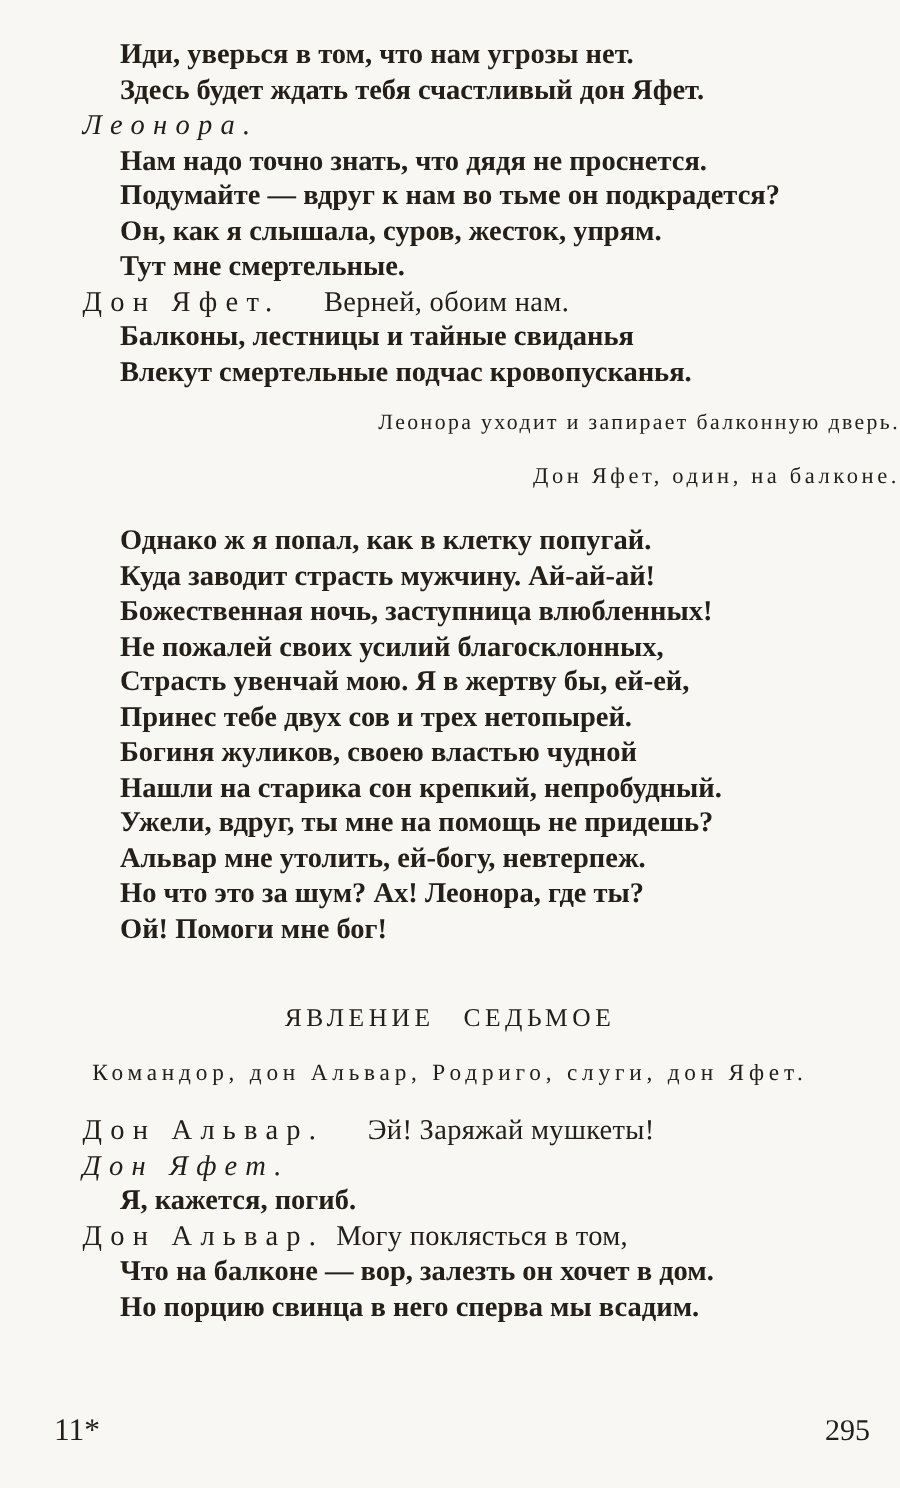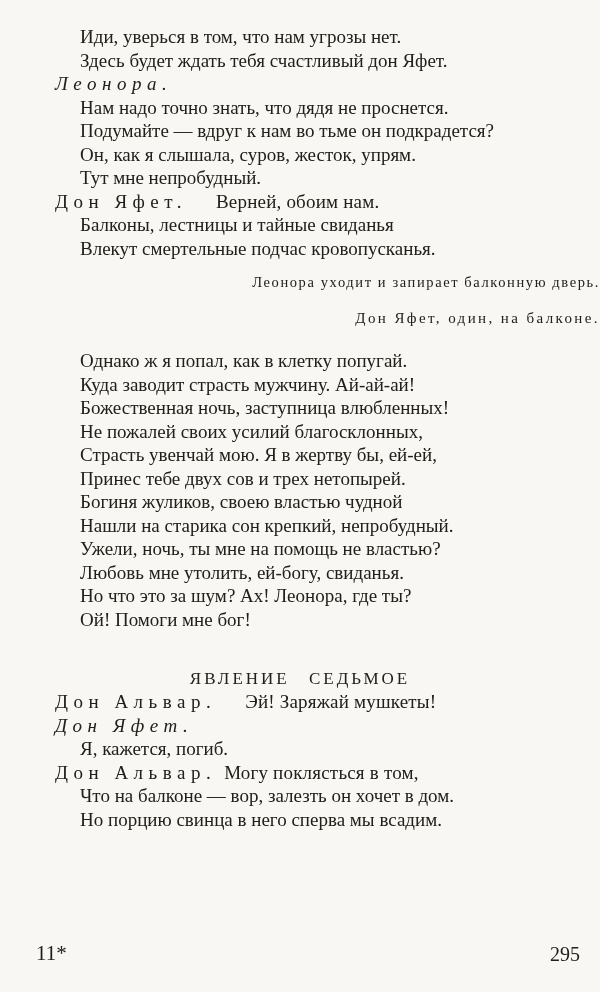--- a/index.html
+++ b/index.html
@@ -16,21 +16,21 @@
     position: relative;
     width: 600px;
     height: 992px;
     padding-top: 25px;
   }
   .block {
     font-size: 19px;
     line-height: 23.5px;
     white-space: nowrap;
   }
-  .block.verse { margin-left: 80px; }
+  .block.verse { margin-left: 80px; font-weight: bold; }
   .block.speaker { margin-left: 55px; letter-spacing: 5.5px; font-style: italic; }
   .block.speaker-far,
   .block.speaker-cont { margin-left: 55px; }
   .speaker-name { letter-spacing: 5.5px; }
   .cont { letter-spacing: 0.2px; }
   .speaker-far .cont { margin-left: 29px; }
   .speaker-cont .cont { margin-left: 8px; }
   .block.stage {
     margin-top: 13px;
     text-align: right;
@@ -79,39 +79,40 @@
 <body>
 
 <div class="page">
   <div>
       <div class="block verse">Иди, уверься в том, что нам угрозы нет.</div>
       <div class="block verse">Здесь будет ждать тебя счастливый дон Яфет.</div>
       <div class="block speaker">Леонора.</div>
       <div class="block verse">Нам надо точно знать, что дядя не проснется.</div>
       <div class="block verse">Подумайте — вдруг к нам во тьме он подкрадется?</div>
       <div class="block verse">Он, как я слышала, суров, жесток, упрям.</div>
-      <div class="block verse">Тут мне непробудный.</div>
+      <div class="block verse">Тут мне смертельные.</div>
       <div class="block speaker-far"><span class="speaker-name">Дон Яфет.</span><span class="cont">Верней, обоим нам.</span></div>
       <div class="block verse">Балконы, лестницы и тайные свиданья</div>
       <div class="block verse">Влекут смертельные подчас кровопусканья.</div>
       <div class="block stage">Леонора уходит и запирает балконную дверь.</div>
       <div class="block scene-note">Дон Яфет, один, на балконе.</div>
       <div class="block verse">Однако ж я попал, как в клетку попугай.</div>
       <div class="block verse">Куда заводит страсть мужчину. Ай-ай-ай!</div>
       <div class="block verse">Божественная ночь, заступница влюбленных!</div>
       <div class="block verse">Не пожалей своих усилий благосклонных,</div>
       <div class="block verse">Страсть увенчай мою. Я в жертву бы, ей-ей,</div>
       <div class="block verse">Принес тебе двух сов и трех нетопырей.</div>
       <div class="block verse">Богиня жуликов, своею властью чудной</div>
       <div class="block verse">Нашли на старика сон крепкий, непробудный.</div>
-      <div class="block verse">Ужели, ночь, ты мне на помощь не властью?</div>
-      <div class="block verse">Любовь мне утолить, ей-богу, свиданья.</div>
+      <div class="block verse">Ужели, вдруг, ты мне на помощь не придешь?</div>
+      <div class="block verse">Альвар мне утолить, ей-богу, невтерпеж.</div>
       <div class="block verse">Но что это за шум? Ах! Леонора, где ты?</div>
       <div class="block verse">Ой! Помоги мне бог!</div>
       <div class="block heading">ЯВЛЕНИЕ СЕДЬМОЕ</div>
+      <div class="block cast">Командор, дон Альвар, Родриго, слуги, дон Яфет.</div>
       <div class="block speaker-far"><span class="speaker-name">Дон Альвар.</span><span class="cont">Эй! Заряжай мушкеты!</span></div>
       <div class="block speaker">Дон Яфет.</div>
       <div class="block verse">Я, кажется, погиб.</div>
       <div class="block speaker-cont"><span class="speaker-name">Дон Альвар.</span><span class="cont">Могу поклясться в том,</span></div>
       <div class="block verse">Что на балконе — вор, залезть он хочет в дом.</div>
       <div class="block verse">Но порцию свинца в него сперва мы всадим.</div>
     </div>
   <div class="footer-left">11*</div>
   <div class="footer-right">295</div>
 </div>

